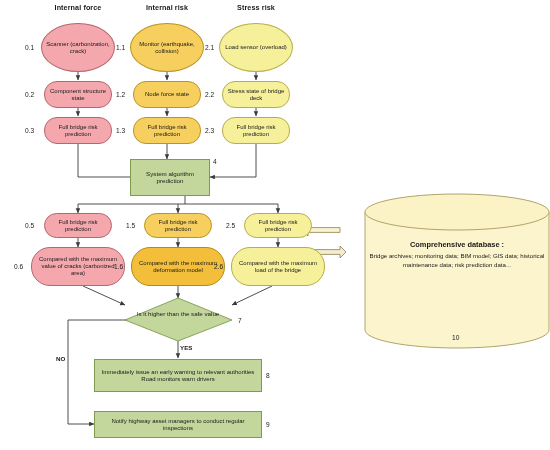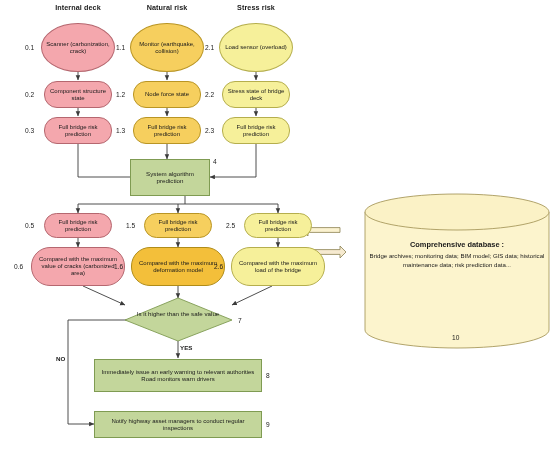--- a/index.html
+++ b/index.html
@@ -99,22 +99,22 @@
     </g>
 
     <polygon points="178,298 232,320 178,341 125,320" fill="#c3d69b" stroke="#7f9b52" stroke-width="0.9"></polygon>
 
     <g>
       <path d="M365,212 L365,330 A92,18 0 0 0 549,330 L549,212 Z" fill="#fcf4cd" stroke="#a89a5e" stroke-width="0.9"></path>
       <ellipse cx="457" cy="212" rx="92" ry="18" fill="#fbf2c6" stroke="#a89a5e" stroke-width="0.9"></ellipse>
     </g>
   </svg>
 
-  <div class="colhead" style="left:48px;top:3px;width:60px;">Internal deck</div>
-  <div class="colhead" style="left:137px;top:3px;width:60px;">Natural risk</div>
+  <div class="colhead" style="left:48px;top:3px;width:60px;">Internal force</div>
+  <div class="colhead" style="left:137px;top:3px;width:60px;">Internal risk</div>
   <div class="colhead" style="left:226px;top:3px;width:60px;">Stress risk</div>
 
   <div class="node ellipse pink" style="left:41px;top:23px;width:74px;height:49px;">
     <span class="nodetext f60">Scanner (carbonization, crack)</span>
   </div>
   <div class="idlabel" style="left:25px;top:44px;">0.1</div>
 
   <div class="node ellipse orange" style="left:130px;top:23px;width:74px;height:49px;">
     <span class="nodetext f60">Monitor (earthquake, collision)</span>
   </div>

